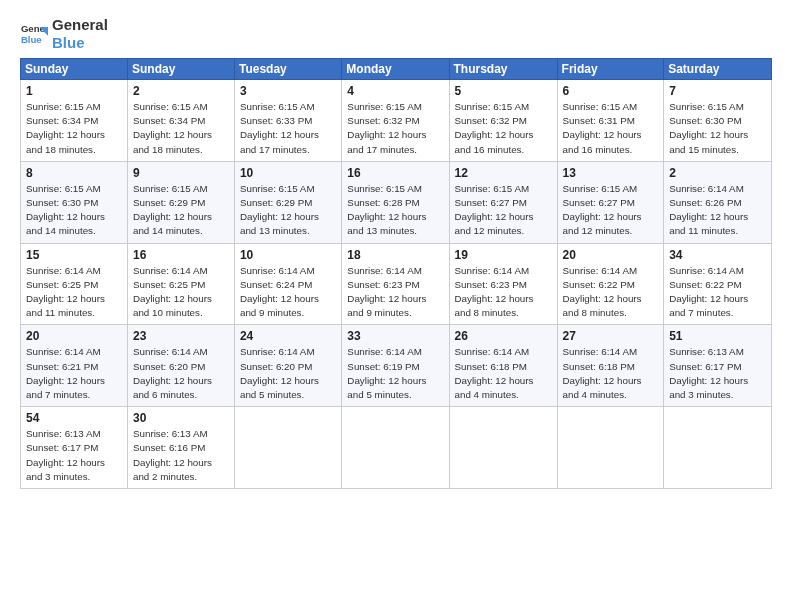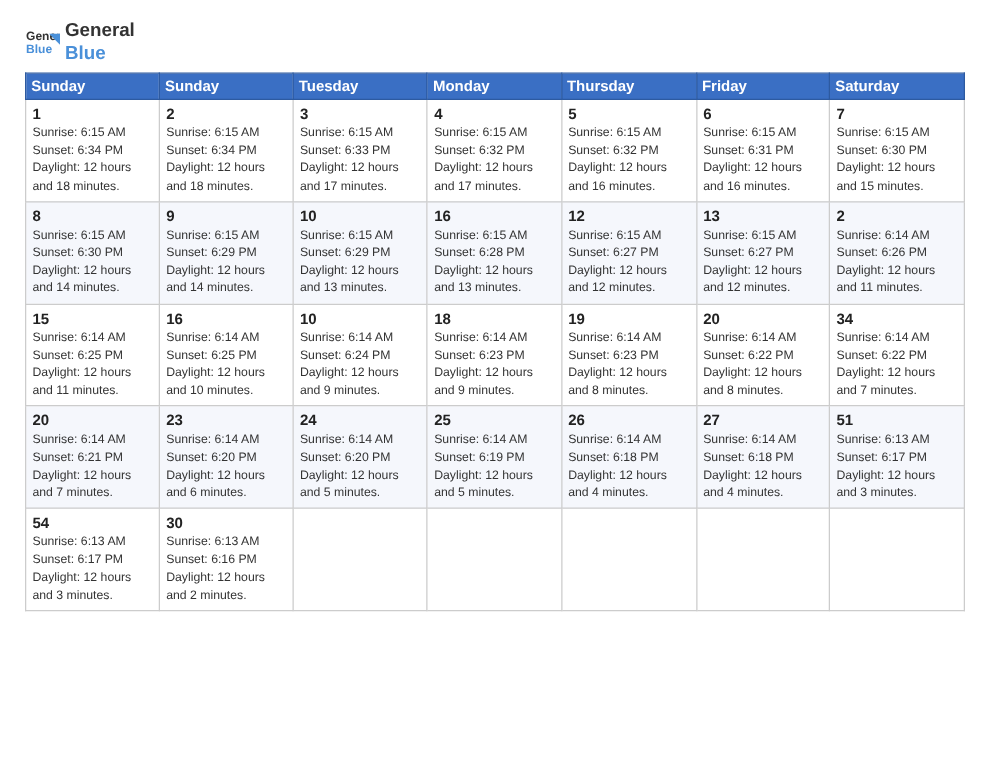--- a/index.html
+++ b/index.html
@@ -296,21 +296,21 @@
 and 6 minutes.</div>
           </td>
           <td>
             <span class="day-num">24</span>
             <div class="day-info" style="white-space: pre-line;">Sunrise: 6:14 AM
 Sunset: 6:20 PM
 Daylight: 12 hours
 and 5 minutes.</div>
           </td>
           <td>
-            <span class="day-num">25</span>
+            <span class="day-num">33</span>
             <div class="day-info" style="white-space: pre-line;">Sunrise: 6:14 AM
 Sunset: 6:19 PM
 Daylight: 12 hours
 and 5 minutes.</div>
           </td>
           <td>
             <span class="day-num">26</span>
             <div class="day-info" style="white-space: pre-line;">Sunrise: 6:14 AM
 Sunset: 6:18 PM
 Daylight: 12 hours

